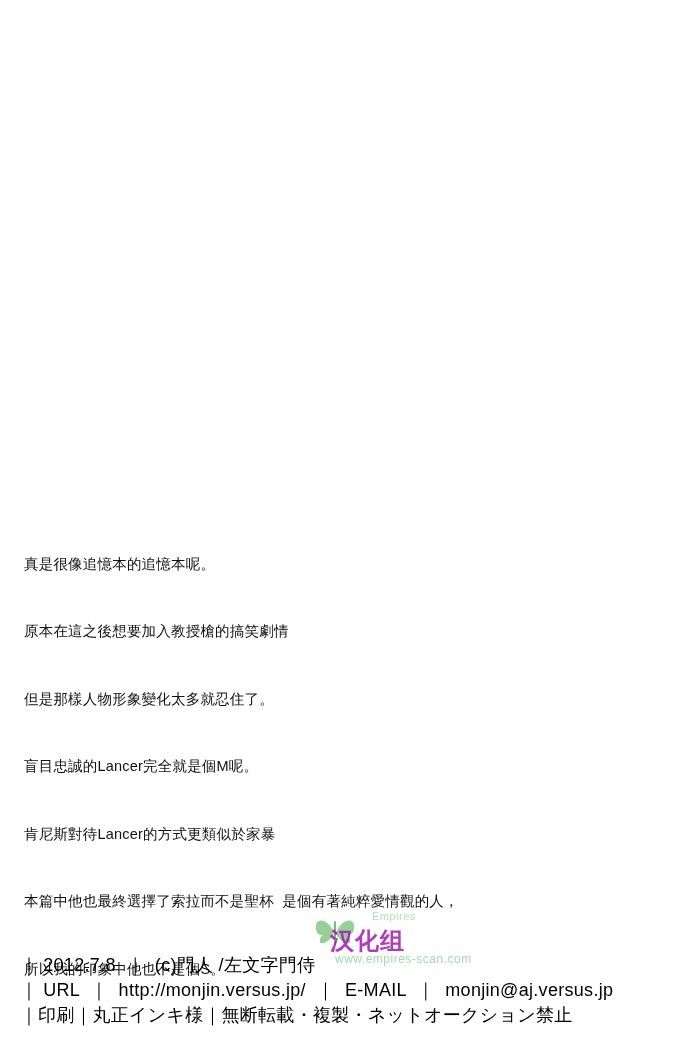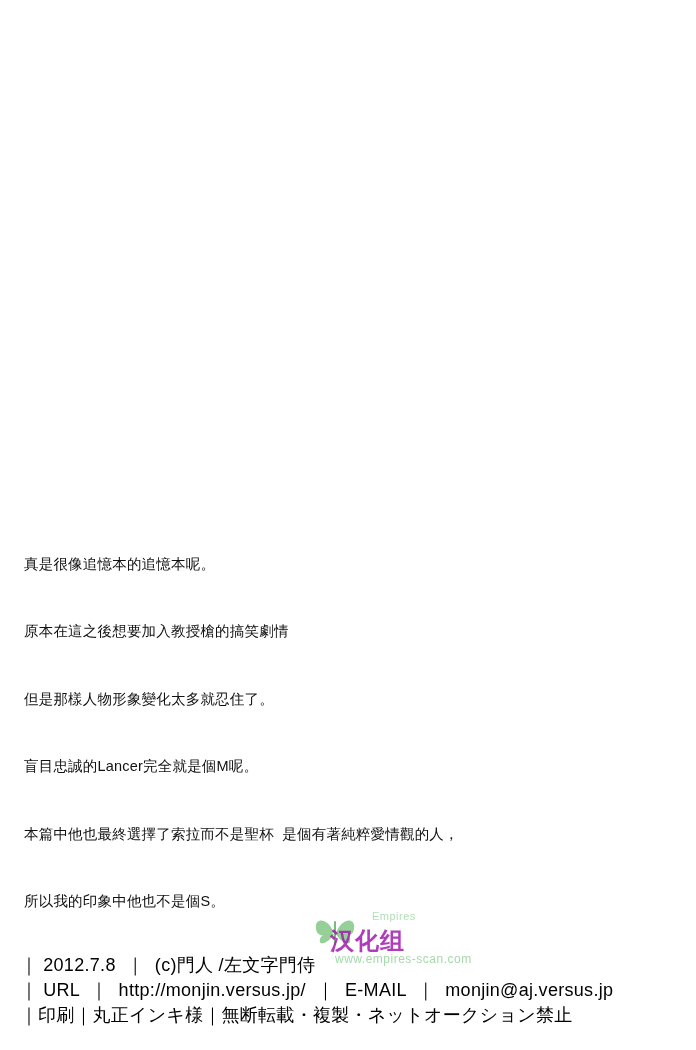--- a/index.html
+++ b/index.html
@@ -108,20 +108,21 @@
 
 <div class="page">
 
   <div class="afterword">
 
     <div class="para">
       <span class="para-line">真是很像追憶本的追憶本呢。</span>
       <span class="para-line">原本在這之後想要加入教授槍的搞笑劇情</span>
       <span class="para-line">但是那樣人物形象變化太多就忍住了。</span>
       <span class="para-line">盲目忠誠的Lancer完全就是個M呢。</span>
+      <span class="para-line">肯尼斯對待Lancer的方式更類似於家暴</span>
       <span class="para-line">本篇中他也最終選擇了索拉而不是聖杯  是個有著純粹愛情觀的人，</span>
       <span class="para-line">所以我的印象中他也不是個S。</span>
       
       
       
     </div>
 
     
 
     

